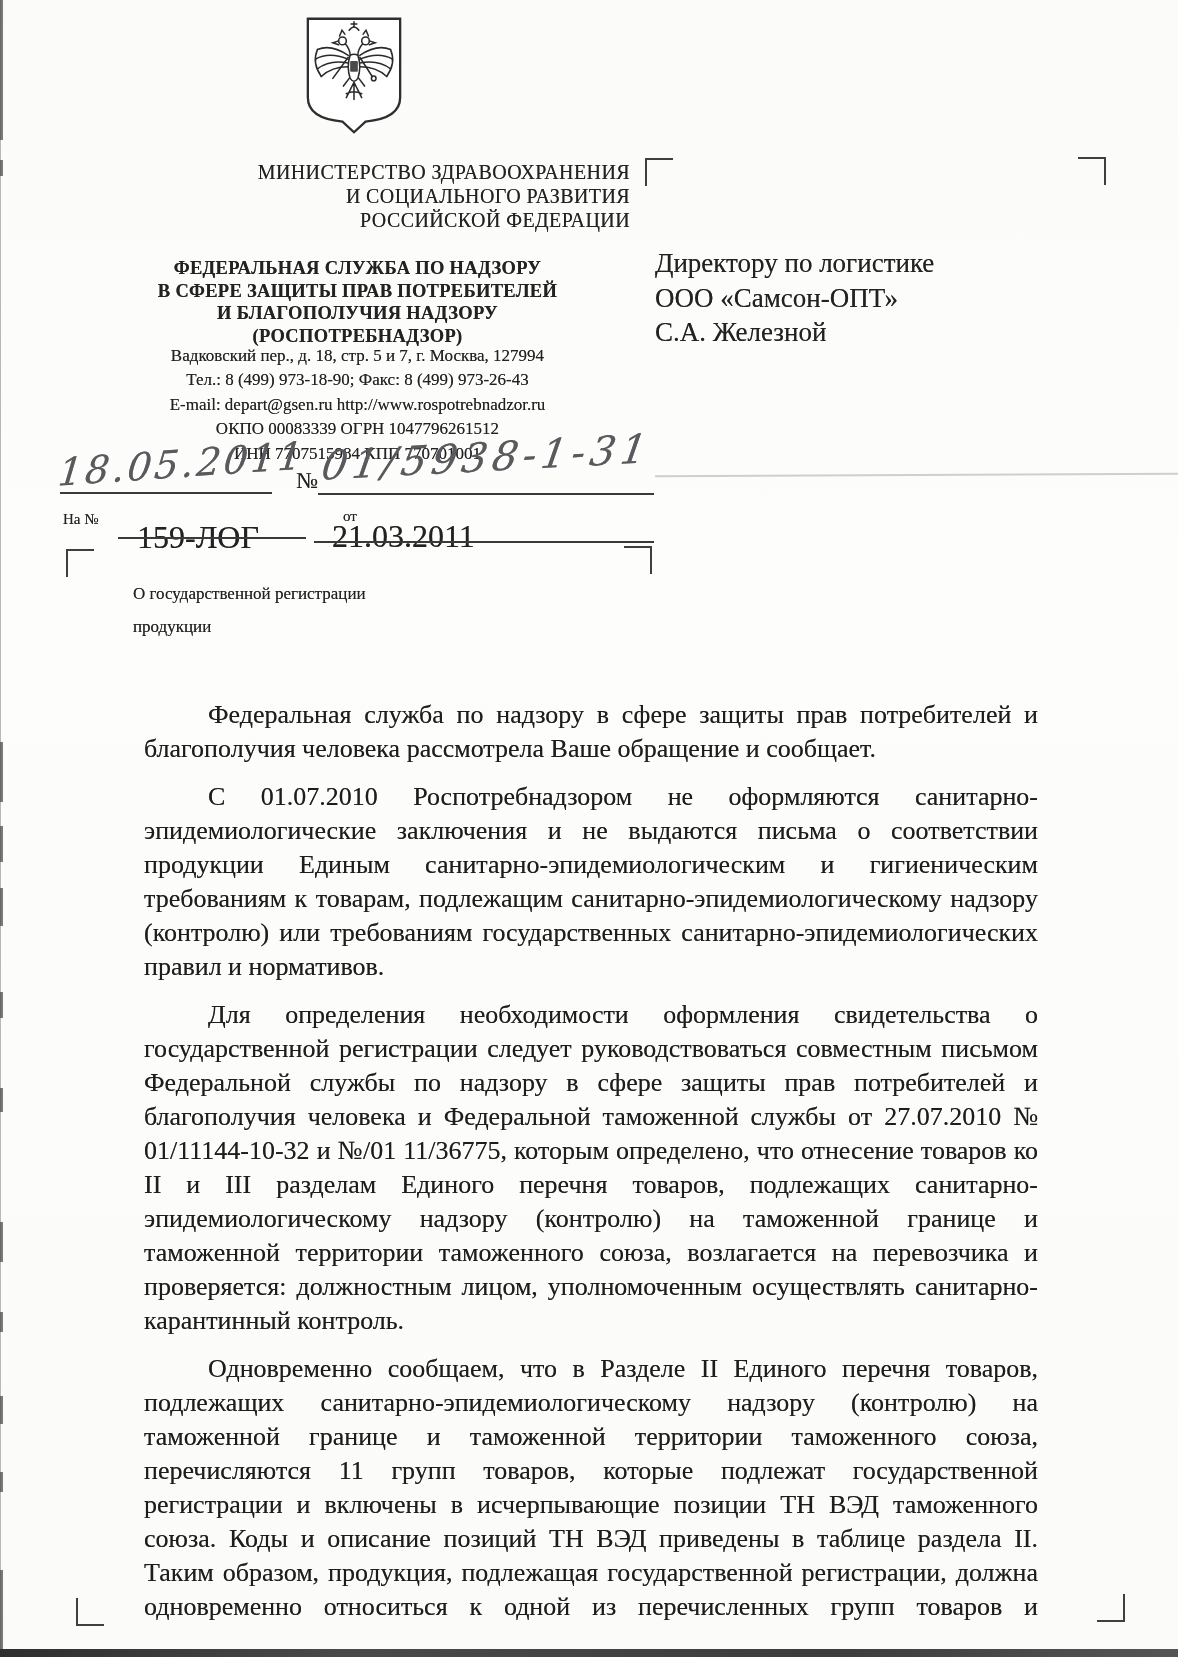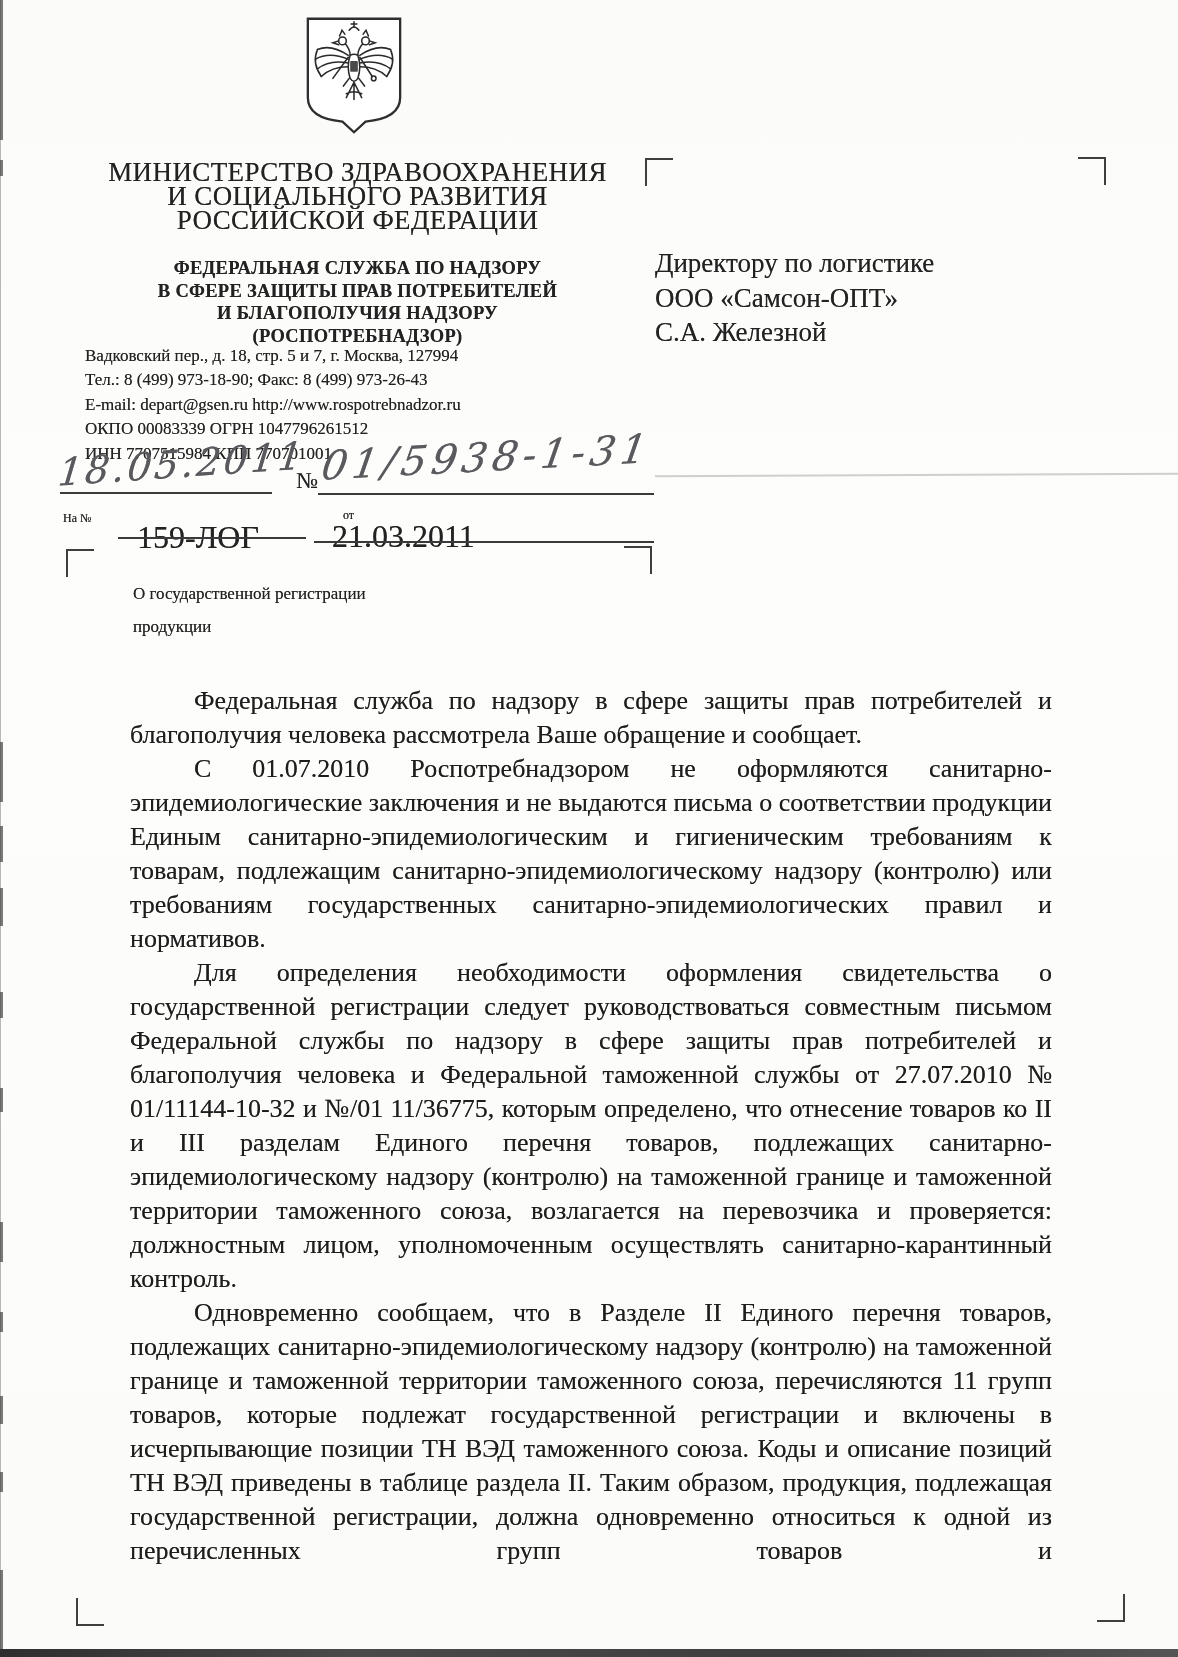--- a/index.html
+++ b/index.html
@@ -5,55 +5,55 @@
   html,body{margin:0;padding:0;background:#e8e8e6;}
   .page{
     position:relative;width:1178px;height:1657px;margin:0 auto;
     background:linear-gradient(180deg,#fbfbf9 0%,#fdfdfc 35%,#fbfbf9 100%);
     font-family:"Liberation Serif","DejaVu Serif",serif;
     color:#222;overflow:hidden;
   }
   .abs{position:absolute;}
   .t{text-shadow:0 0 .6px rgba(40,40,40,.65);}
   
-  .ministry{left:85px;top:160px;width:545px;text-align:center;
-    font-size:27px;line-height:24px;letter-spacing:.4px;}
+  .ministry{left:85px;top:160px;width:545px;text-align:right;
+    font-size:20px;line-height:24px;letter-spacing:.4px;}
   .agency{left:85px;top:257px;width:545px;text-align:center;
     font-size:18.5px;line-height:22.5px;font-weight:bold;letter-spacing:.3px;}
-  .contact{left:85px;top:344px;width:545px;text-align:left;
+  .contact{left:85px;top:344px;width:545px;text-align:center;
     font-size:17px;line-height:24.4px;}
   
   .emblem{left:304px;top:13px;width:100px;height:125px;}
   
   .addressee{left:655px;top:246px;width:430px;font-size:27px;line-height:34.5px;}
   
   .hw{font-style:italic;color:#5a5a5e;font-family:"DejaVu Serif",serif;
       text-shadow:0 0 .5px rgba(90,90,95,.6);white-space:nowrap;}
   .hw-date{left:58px;top:442px;font-size:38px;letter-spacing:3px;
       transform:rotate(-4deg) skewX(-10deg);}
   .hw-num{left:322px;top:434px;font-size:40px;letter-spacing:5px;
       transform:rotate(-3deg) skewX(-12deg);}
   .no-sign{left:296px;top:468px;font-size:23px;}
-  .lbl{font-size:12px;}
+  .lbl{font-size:15px;}
   .on-line{font-size:32px;white-space:nowrap;}
   .rule{background:#3a3a3a;height:2px;}
   .rule.faint{background:#cfcfcd;height:2px;transform:rotate(-.3deg);}
   
   .corner{width:26px;height:26px;}
   .c-tl{left:645px;top:158px;border-left:2px solid #3f3f3f;border-top:2px solid #3f3f3f;}
   .c-tr{left:1078px;top:157px;border-right:2px solid #3f3f3f;border-top:2px solid #3f3f3f;}
   .c-ml{left:66px;top:549px;border-left:2px solid #3f3f3f;border-top:2px solid #3f3f3f;}
   .c-mr{left:624px;top:546px;border-right:2px solid #3f3f3f;border-top:2px solid #3f3f3f;}
   .c-bl{left:76px;top:1598px;border-left:2px solid #3f3f3f;border-bottom:2px solid #3f3f3f;}
   .c-br{left:1097px;top:1594px;border-right:2px solid #3f3f3f;border-bottom:2px solid #3f3f3f;}
   
   .subject{left:133px;top:578px;width:420px;font-size:17px;line-height:32.5px;}
   .body-text{left:130px;top:684px;width:922px;font-size:26px;line-height:34px;
     text-align:justify;color:#1d1d1d;}
-  .body-text p{margin:0;text-indent:64px;}
+  .body-text p{margin:14px;text-indent:64px;}
   .body-text p.last{text-align-last:justify;}
   
   .edge-hair{left:0;top:0;width:1px;height:1657px;background:#b8b8b8;}
   .seg{left:0;width:3px;background:#4e4e4e;opacity:.75;}
   .bottom-bar{left:0;top:1649px;width:1178px;height:8px;
     background:linear-gradient(90deg,#2e2e2e,#4a4a4a 30%,#3c3c3c 70%,#555);}
 </style>
 </head>
 <body>
 

